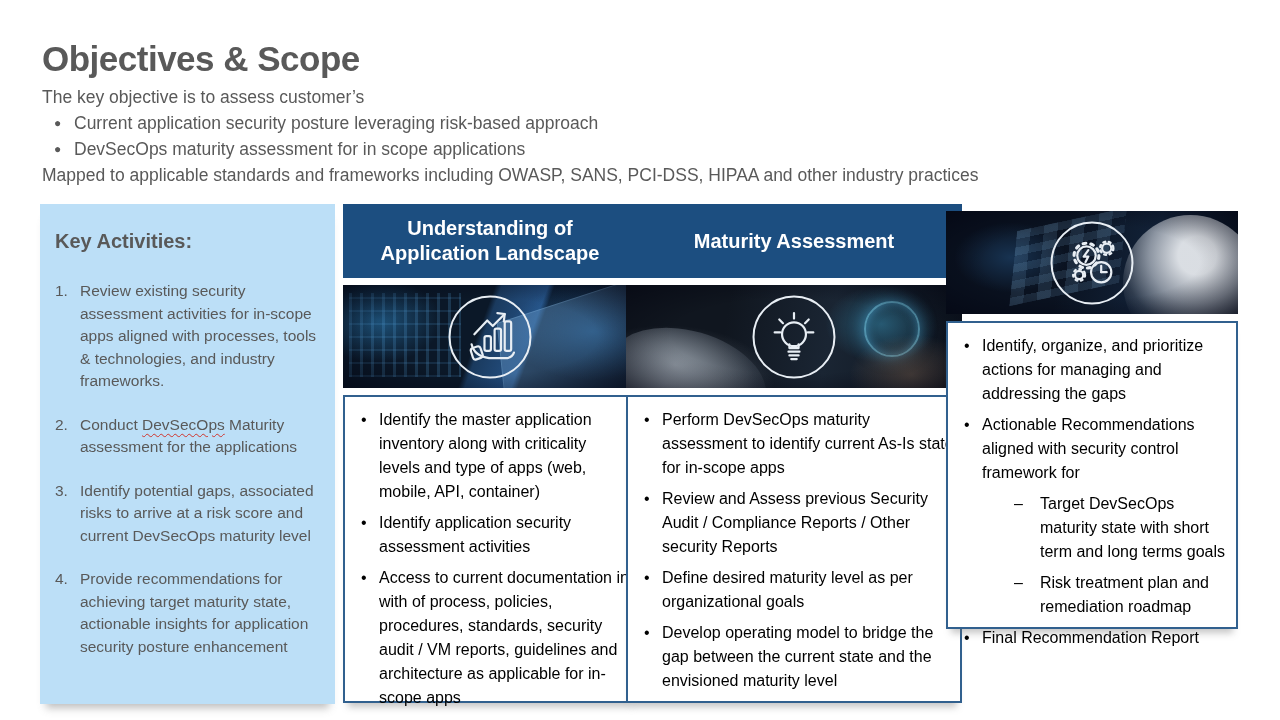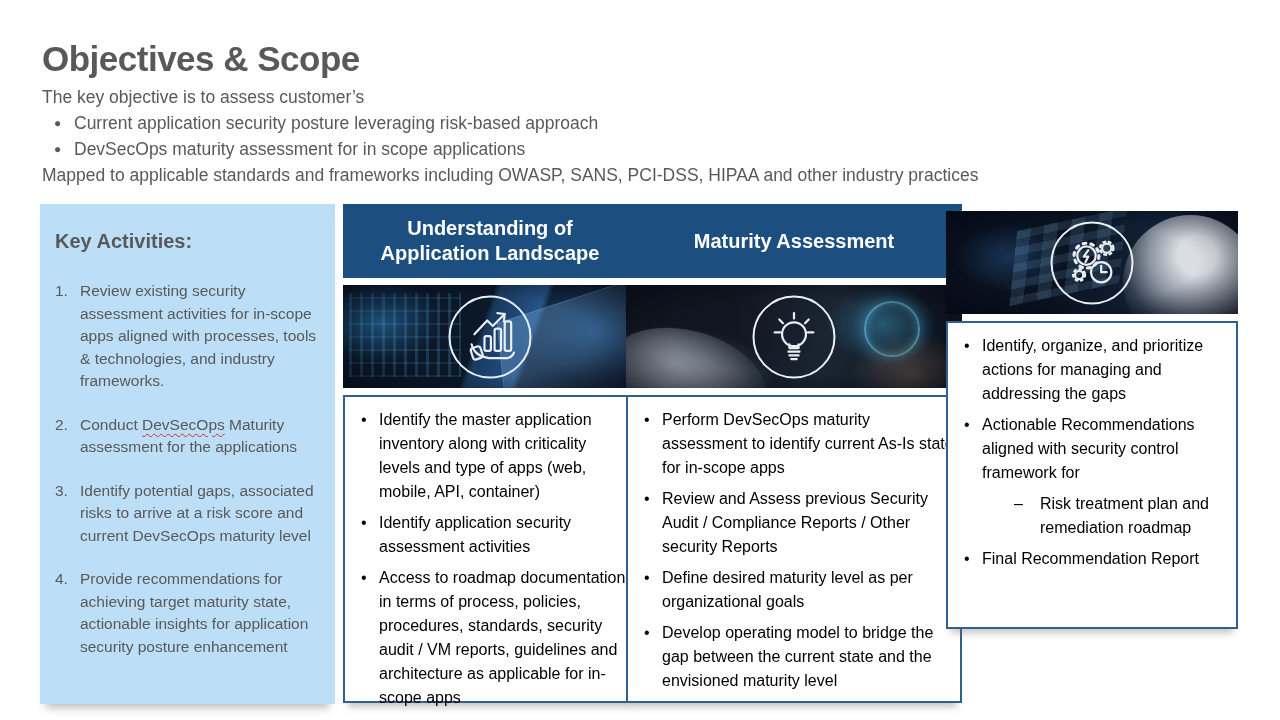--- a/index.html
+++ b/index.html
@@ -154,21 +154,21 @@
         <polyline points="58,24 66,25 65,33"></polyline>
         <path d="M30,58 q3,13 19,15 h17 q8,0 10,-6"></path>
         <rect x="30" y="61" width="11" height="13" rx="3" transform="rotate(-18 35 67)"></rect>
       </svg>
     </div>
   </div>
   <div class="col-box">
     <ul>
       <li>Identify the master application inventory along with criticality levels and type of apps (web, mobile, API, container)</li>
       <li>Identify application security assessment activities</li>
-      <li>Access to roadmap documentation in terms of process, policies, procedures, standards, security audit / VM reports, guidelines and architecture as applicable for in-scope apps</li>
+      <li>Access to current documentation in with of process, policies, procedures, standards, security audit / VM reports, guidelines and architecture as applicable for in-scope apps</li>
       <li>Define Secure SDLC framework</li>
     </ul>
   </div>
 </section>
 
 <section class="col col-2">
   <header class="col-header">Maturity Assessment</header>
   <div class="col-image img-2">
     <div class="deco d-arm"></div>
     <div class="deco d-target"></div>
@@ -218,19 +218,20 @@
         <circle cx="36" cy="63" r="6.5" stroke-width="2.4" stroke-dasharray="2 4"></circle>
       </svg>
     </div>
   </div>
   <div class="col-box">
     <ul>
       <li>Identify, organize, and prioritize actions for managing and addressing the gaps</li>
       <li>
         <span>Actionable Recommendations aligned with security control framework for</span>
         <ul class="dash">
+          <li>Target DevSecOps maturity state with short term and long terms goals</li>
           <li>Risk treatment plan and remediation roadmap</li>
         </ul>
       </li>
       <li>Final Recommendation Report</li>
     </ul>
   </div>
 </section>
 
 </body></html>

